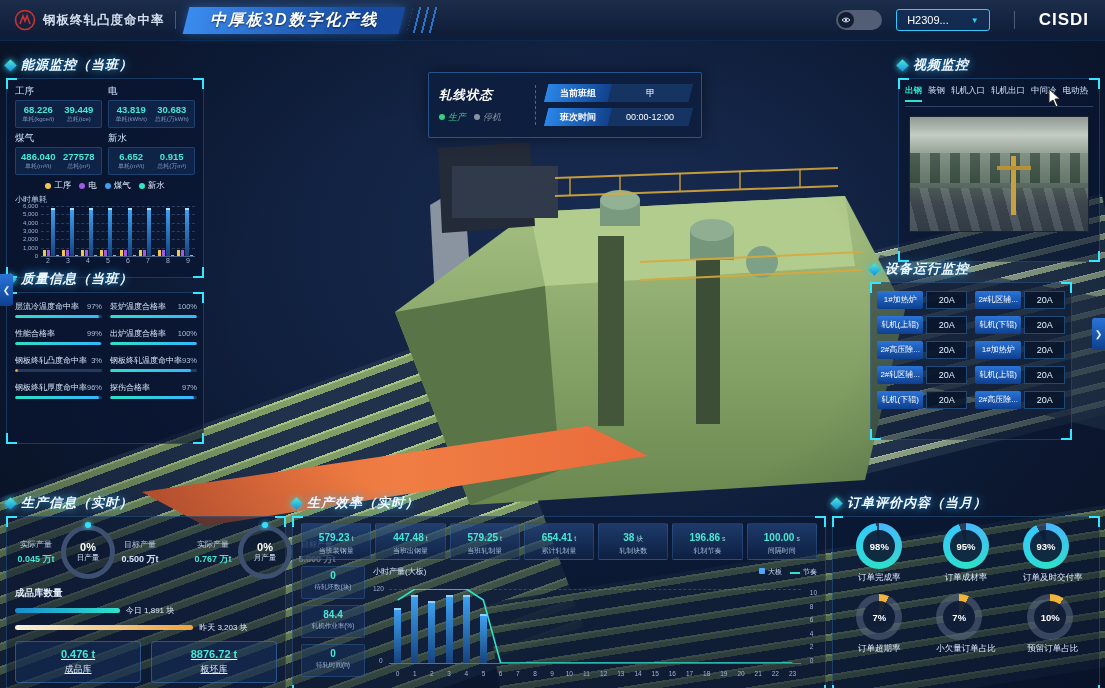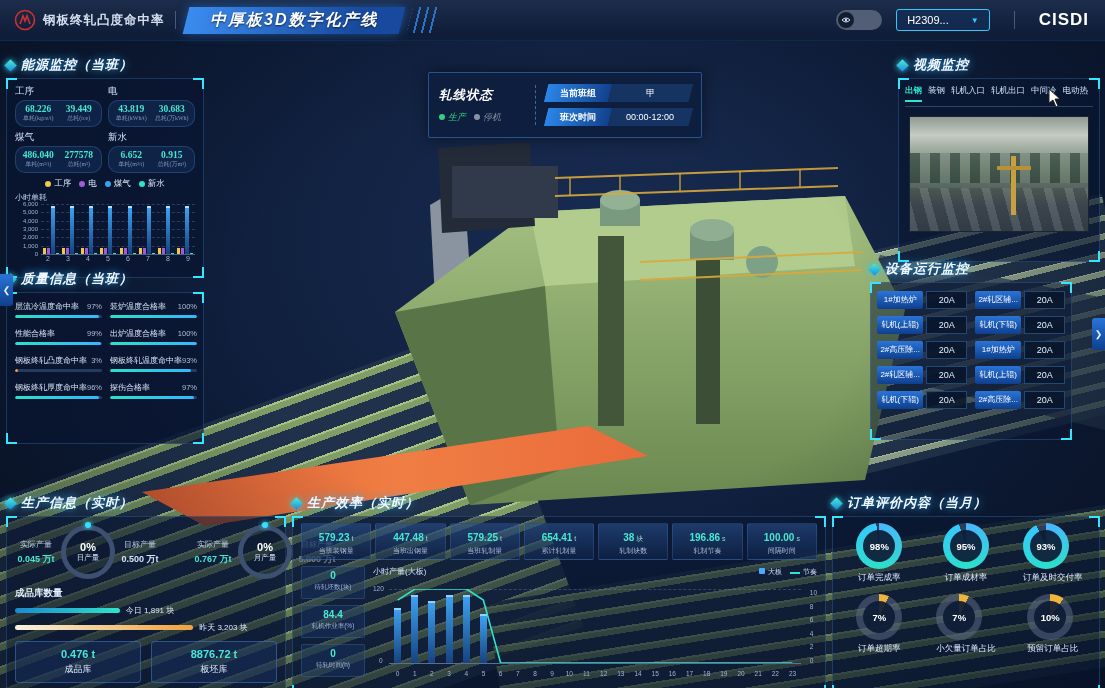--- a/index.html
+++ b/index.html
@@ -47,21 +47,21 @@
   .pbody::before{top:-1px;left:-1px;border-top:2px solid #36e6ff;border-left:2px solid #36e6ff;}
   .pbody::after{bottom:-1px;right:-1px;border-bottom:2px solid #36e6ff;border-right:2px solid #36e6ff;}
   .cin{position:absolute;inset:0;pointer-events:none;}
   .cin::before{top:-1px;right:-1px;border-top:2px solid #36e6ff;border-right:2px solid #36e6ff;}
   .cin::after{bottom:-1px;left:-1px;border-bottom:2px solid #36e6ff;border-left:2px solid #36e6ff;}
   
   #p-energy{left:6px;top:56px;width:198px;}
   #p-energy .pbody{height:186px;padding:6px 8px;}
   #energy-groups{display:grid;grid-template-columns:1fr 1fr;gap:4px 6px;}
   .e-name{font-size:9.5px;color:#cfe3ff;margin-bottom:2px;}
-  .e-box{display:flex;background:rgba(22,52,100,.45);border:1px solid rgba(70,140,210,.3);border-radius:10px;padding:3px 2px;font-family:Liberation Serif, serif;}
+  .e-box{display:flex;background:rgba(22,52,100,.45);border:1px solid rgba(70,140,210,.3);border-radius:2px;padding:3px 2px;}
   .e-cell{flex:1;text-align:center;overflow:hidden;}
   .e-val{font-size:9.5px;font-weight:bold;color:#46e8d2;white-space:nowrap;}
   .e-cap{font-size:6px;color:#7f97bd;white-space:nowrap;}
   #energy-legend{display:flex;justify-content:center;gap:8px;margin:5px 0 2px;}
   .lg-item{display:flex;align-items:center;gap:3px;font-size:8.5px;color:#dce8fa;}
   .lg-dot{width:6px;height:6px;border-radius:50%;display:inline-block;}
   .chart-label{font-size:8px;color:#bcd2ee;margin:2px 0 1px;}
   .echart{position:relative;height:50px;margin-left:26px;border-bottom:1px solid #4a5f82;}
   .e-grid{position:absolute;left:0;right:0;border-top:1px dashed rgba(130,160,210,.28);}
   .e-ylab{position:absolute;right:100%;padding-right:3px;font-size:6px;color:#9fb4d8;white-space:nowrap;}
@@ -93,21 +93,21 @@
   .ring .dot{position:absolute;top:-8px;left:50%;margin-left:-3px;width:6px;height:6px;border-radius:50%;
              background:#35e0ff;box-shadow:0 0 5px #35e0ff;}
   .rp{font-size:11px;font-weight:bold;color:#fff;}
   .rl{font-size:7.5px;color:#cfe0f8;}
   .stock-title{font-size:9.5px;color:#e4eefc;font-weight:bold;margin:8px 0 5px;}
   .s-row{display:flex;align-items:center;margin-bottom:6px;}
   .s-bar{height:5px;border-radius:3px;}
   .s-txt{font-size:8px;color:#dce8fa;margin-left:6px;white-space:nowrap;}
   .s-boxes{display:flex;gap:10px;margin-top:8px;}
   .s-box{flex:1;text-align:center;padding:6px 12px;background:rgba(26,56,106,.4);
-         border:1px solid rgba(70,130,200,.5);border-radius:4px;}
+         border:1px solid rgba(70,130,200,.5);border-radius:4px;text-decoration:underline;}
   .s-bv{font-size:11px;font-weight:bold;color:#46e8d2;}
   .s-bl{font-size:9px;color:#dfe9ff;margin-top:3px;}
   
   #p-eff{left:292px;top:494px;width:534px;}
   #p-eff .pbody{height:166px;padding:6px 8px;background:rgba(9,22,48,.5);}
   #eff-cards{display:flex;gap:4px;}
   .eff-card{flex:1;text-align:center;padding:3px 1px;border-radius:2px;overflow:hidden;
             background:linear-gradient(180deg,rgba(44,86,150,.55),rgba(16,38,78,.55));
             border:1px solid rgba(70,140,210,.25);}
   .ec-v{font-size:10px;font-weight:bold;color:#46e8d2;white-space:nowrap;}

